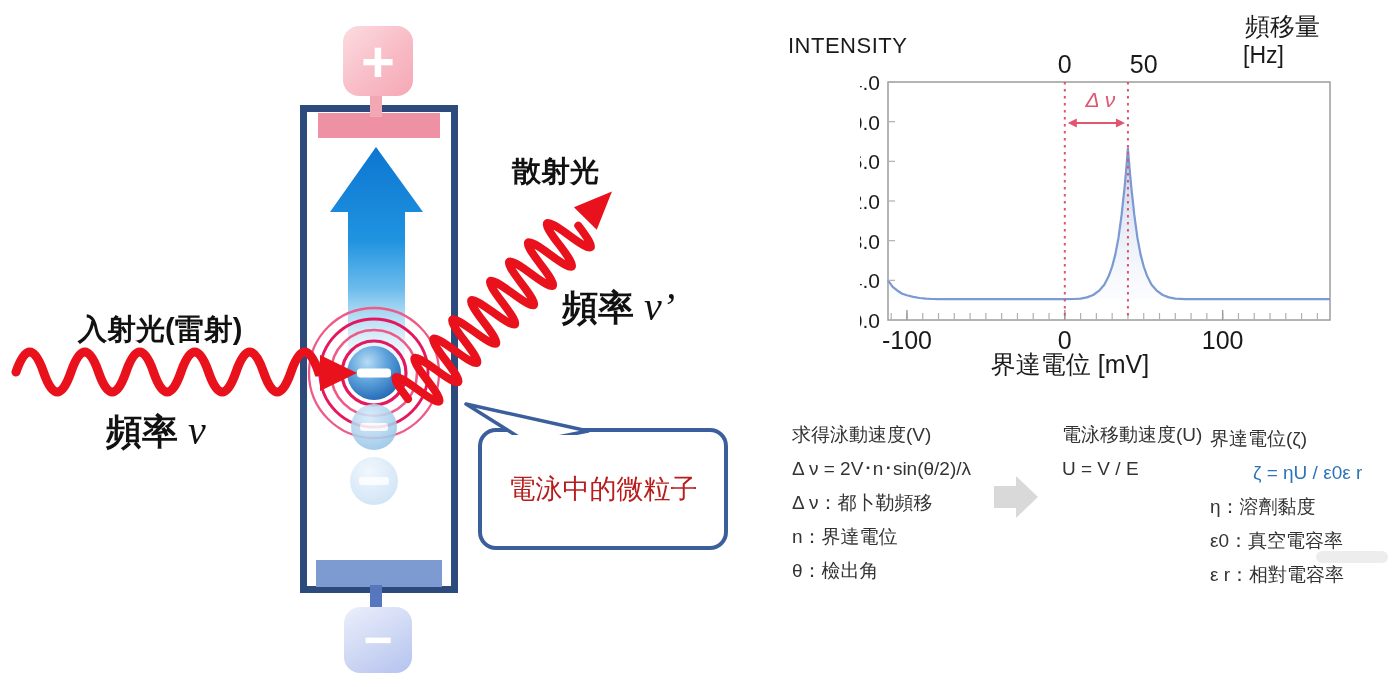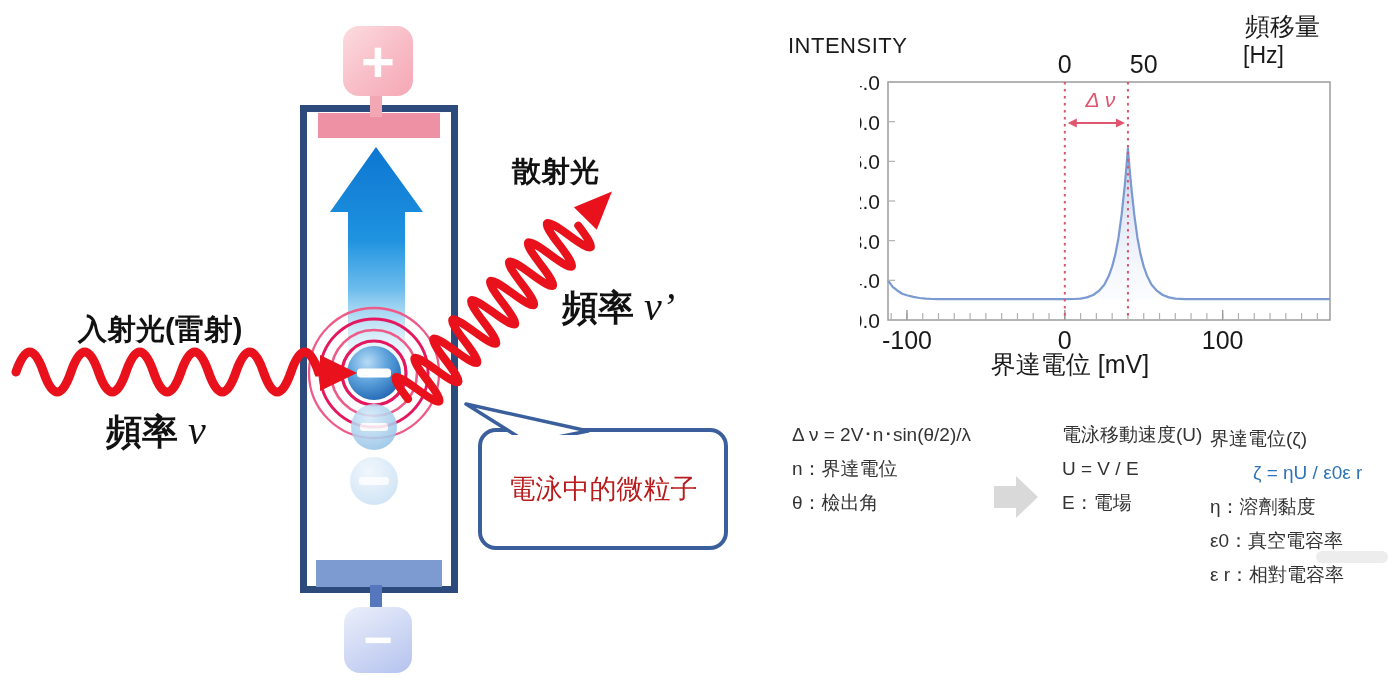--- a/index.html
+++ b/index.html
@@ -201,33 +201,34 @@
         <line x1="204.8" y1="27" x2="204.8" y2="265" stroke="#d9566e" stroke-width="2" stroke-dasharray="2.5 4.5"></line>
         <line x1="267.9428571428572" y1="27" x2="267.9428571428572" y2="265" stroke="#d9566e" stroke-width="2" stroke-dasharray="2.5 4.5"></line>
         <text x="240.3714285714286" y="52" text-anchor="middle" font-size="21" fill="#e0566e" font-style="italic">Δ ν</text>
         <line x1="209.8" y1="68" x2="262.9428571428572" y2="68" stroke="#e0566e" stroke-width="2"></line>
         <polygon points="207.8,68 216.8,63.5 216.8,72.5" fill="#e0566e"></polygon>
         <polygon points="264.9428571428572,68 255.94285714285718,63.5 255.94285714285718,72.5" fill="#e0566e"></polygon>
       </g>
   </svg>
 
   <div class="abs fcol" style="left:792px;top:418px;">
+    <div>求得泳動速度(V)</div>
     <div>Δ ν = 2V･n･sin(θ/2)/λ</div>
+    <div>Δ ν：都卜勒頻移</div>
     <div>n：界達電位</div>
     <div>θ：檢出角</div>
   </div>
 
   <svg class="abs" style="left:994px;top:476px;" width="44" height="42" viewBox="0 0 44 42">
     <polygon points="0,10 22,10 22,0 44,21 22,42 22,32 0,32" fill="#d9d9d9"></polygon>
   </svg>
 
   <div class="abs fcol" style="left:1062px;top:418px;">
     <div>電泳移動速度(U)</div>
     <div>U = V / E</div>
-    <div>E：電場</div>
   </div>
 
   <div class="abs fcol" style="left:1210px;top:422px;">
     <div>界達電位(ζ)</div>
     <div class="fblue">ζ = ηU / ε0ε r</div>
     <div>η：溶劑黏度</div>
     <div>ε0：真空電容率</div>
     <div>ε r：相對電容率</div>
   </div>
 

